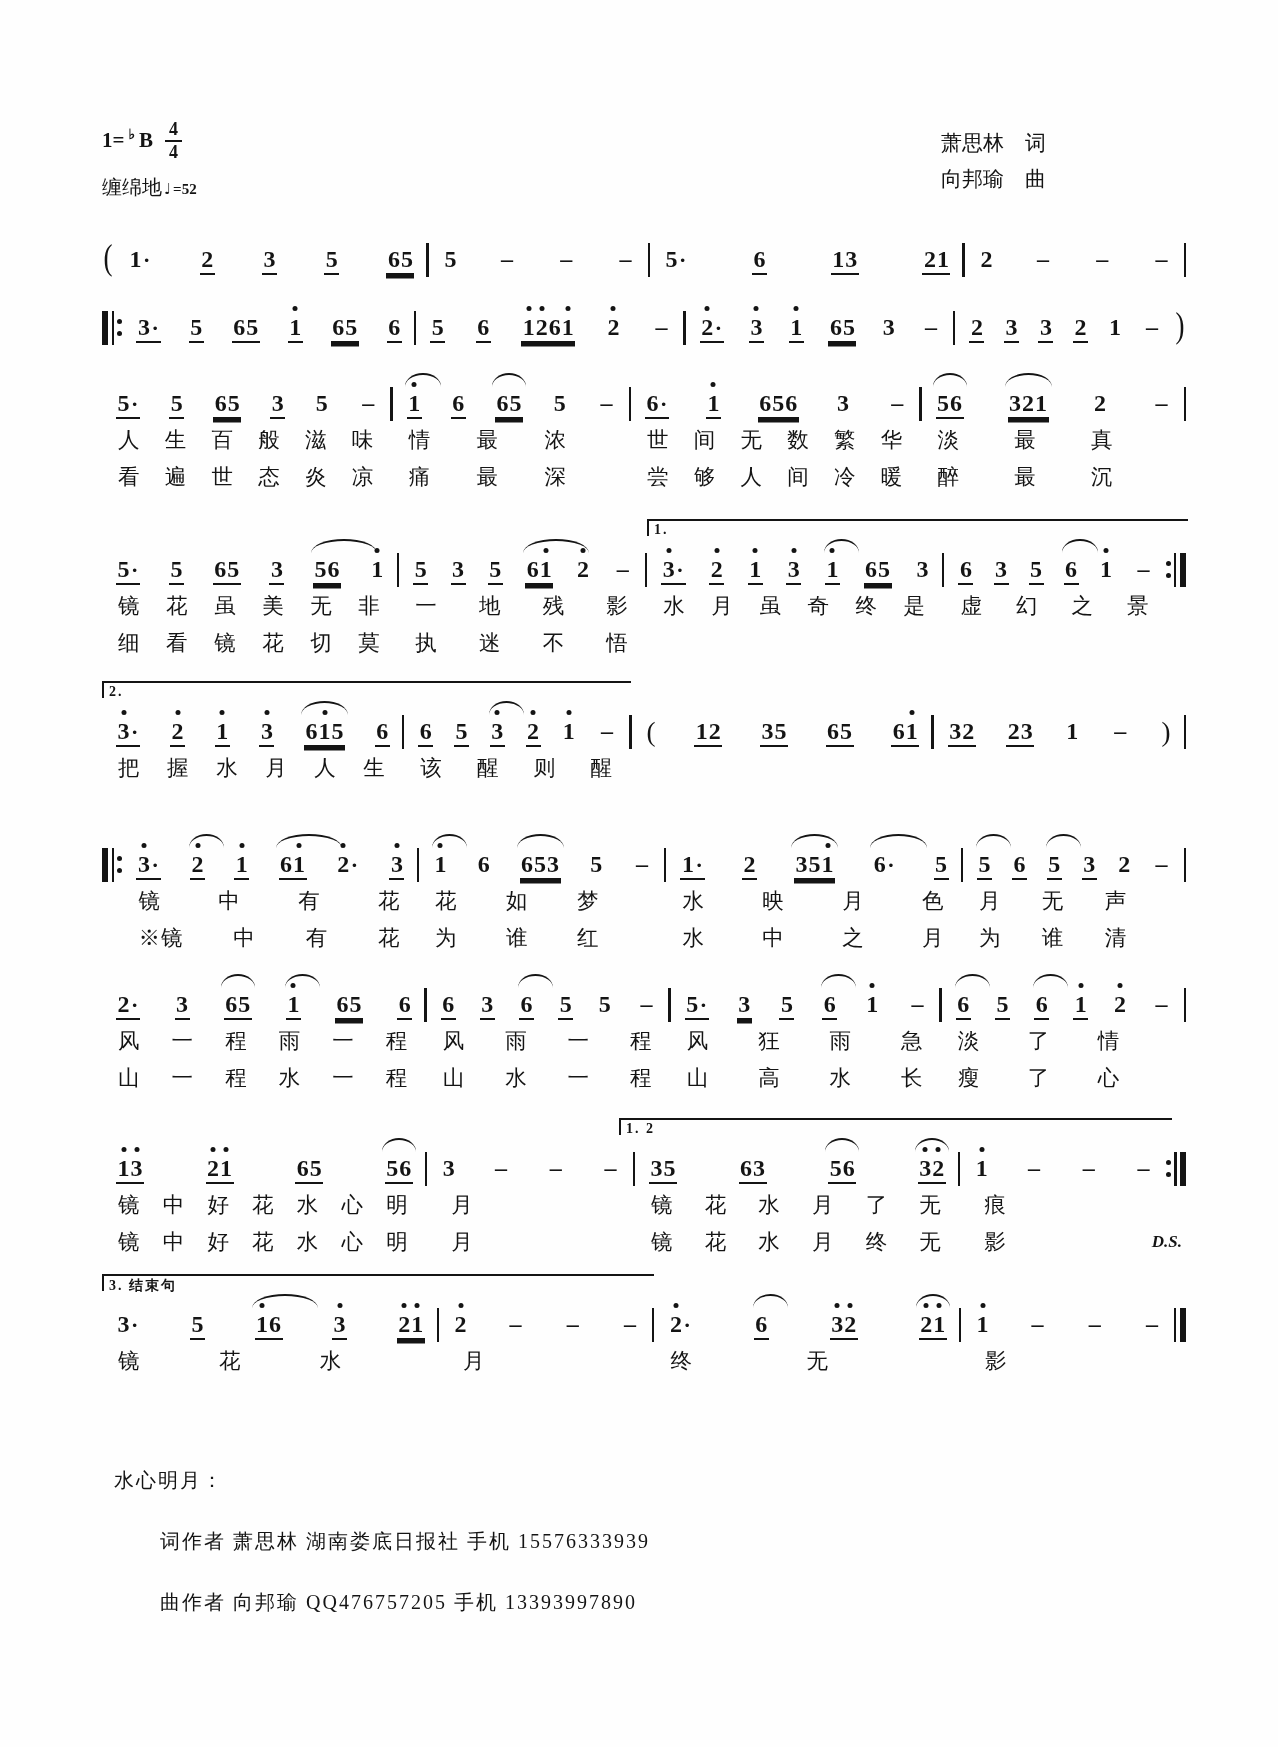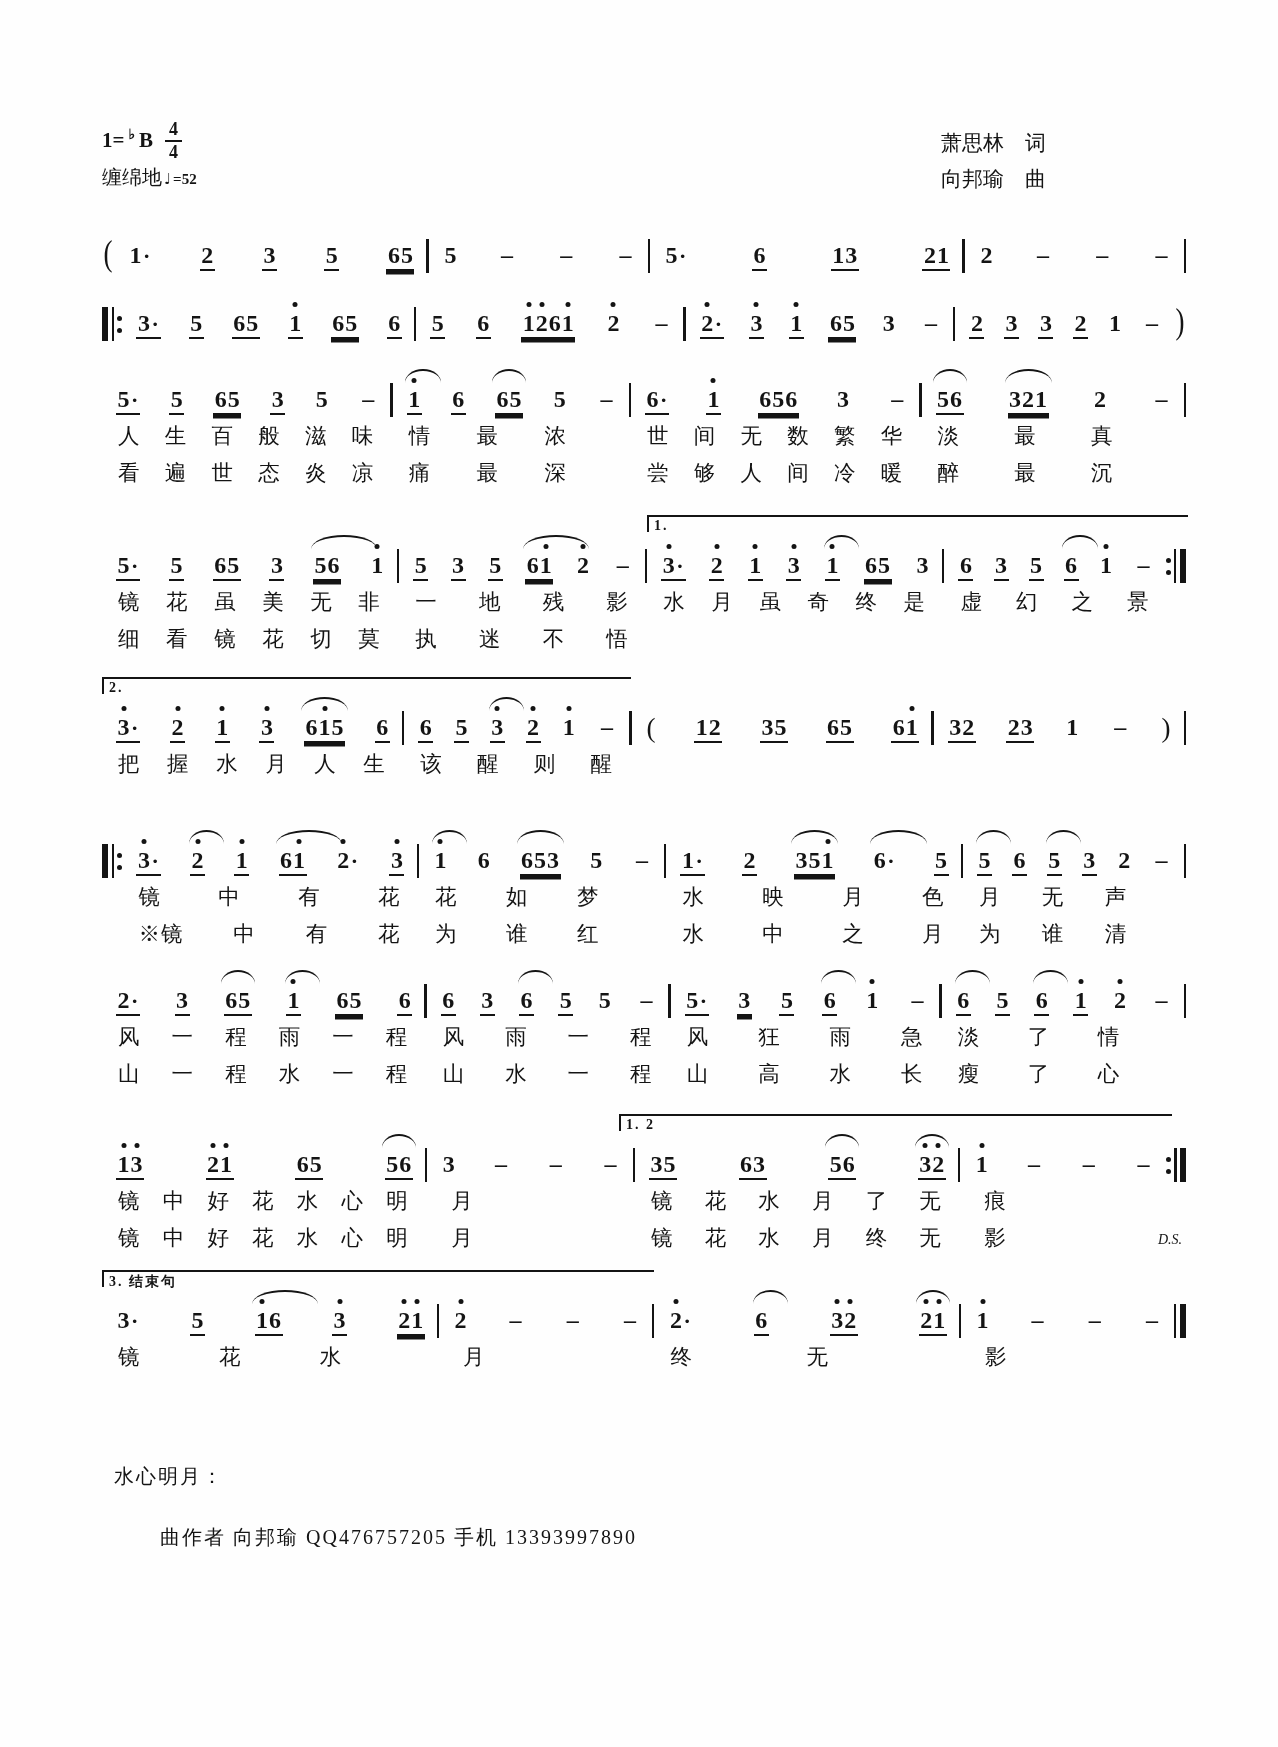--- a/index.html
+++ b/index.html
@@ -9,21 +9,21 @@
 
   .title{text-align:center;font-size:45px;font-weight:700;letter-spacing:3px;}
 
   .subrow{display:flex;justify-content:space-between;margin-top:2px;}
   .keyblock{font-size:21px;font-weight:700;}
   .keyline{display:flex;align-items:center;gap:4px;}
   .flat{font-size:14px;vertical-align:super;position:relative;top:-6px;}
   .frac{display:inline-flex;flex-direction:column;line-height:1.05;font-size:18px;text-align:center;margin-left:8px;}
   .frac .ft{border-bottom:2px solid #141414;padding:0 4px 1px;}
   .frac .fb{padding:1px 4px 0;}
-  .tempoline{margin-top:2px;font-size:20px;font-weight:400;display:flex;align-items:baseline;gap:2px;}
+  .tempoline{margin-top:12px;font-size:20px;font-weight:400;display:flex;align-items:baseline;gap:2px;}
   .tempo-note{font-family:"DejaVu Sans",sans-serif;font-size:15px;}
   .tempo-val{font-size:15px;font-weight:700;}
   .credits{text-align:left;font-size:21px;line-height:1.7;margin-right:140px;margin-top:6px;}
 
   .systems{margin-top:26px;}
   .system{position:relative;}
   .system.has-volta{padding-top:22px;}
   .staff{display:flex;align-items:flex-start;}
   .measure{flex:1 1 0;min-width:0;}
 
@@ -46,21 +46,21 @@
   .rdots{display:flex;flex-direction:column;justify-content:center;gap:7px;}
   .rdots i{width:5px;height:5px;background:#141414;border-radius:50%;}
   .parenSym{font-size:36px;font-weight:400;margin-top:12px;line-height:36px;flex:0 0 auto;transform:scaleX(.75);}
 
   .lyr{display:flex;justify-content:space-between;align-items:center;height:37px;padding:0 16px;font-size:21.5px;letter-spacing:1px;}
   .lyr.single{justify-content:flex-start;padding-left:24px;}
   .lyr span{white-space:nowrap;}
 
   .volta{position:absolute;top:4px;height:15px;border-top:2.2px solid #141414;border-left:2.2px solid #141414;}
   .vlabel{position:absolute;left:5px;top:1px;font-size:14px;font-weight:700;letter-spacing:2px;}
-  .ds{position:absolute;right:4px;bottom:8px;font-style:italic;font-size:14px;font-weight:400;margin-left:46px;}
+  .ds{position:absolute;right:4px;bottom:8px;font-style:italic;font-size:17px;font-weight:700;margin-left:46px;}
 
   .footer{margin-top:88px;font-size:20px;}
   .footer .fh{padding-left:12px;letter-spacing:2px;}
   .footer .fl{padding-left:58px;margin-top:34px;letter-spacing:2px;}
 </style>
 </head>
 <body>
 
 <div class="page">
   <div class="sheet">
@@ -1281,17 +1281,18 @@
             </div>
           </div>
           <div class="volta" style="left: 0px; width: 550px;">
             <span class="vlabel">3. 结束句</span>
           </div>
         </div>
       </div>
 
     <div class="footer">
       <div class="fh">水心明月：</div>
+      <div class="fl">词作者 萧思林 湖南娄底日报社 手机 15576333939</div>
       <div class="fl">曲作者 向邦瑜 QQ476757205  手机 13393997890</div>
     </div>
 
   </div>
 </div>
 
 </body></html>

